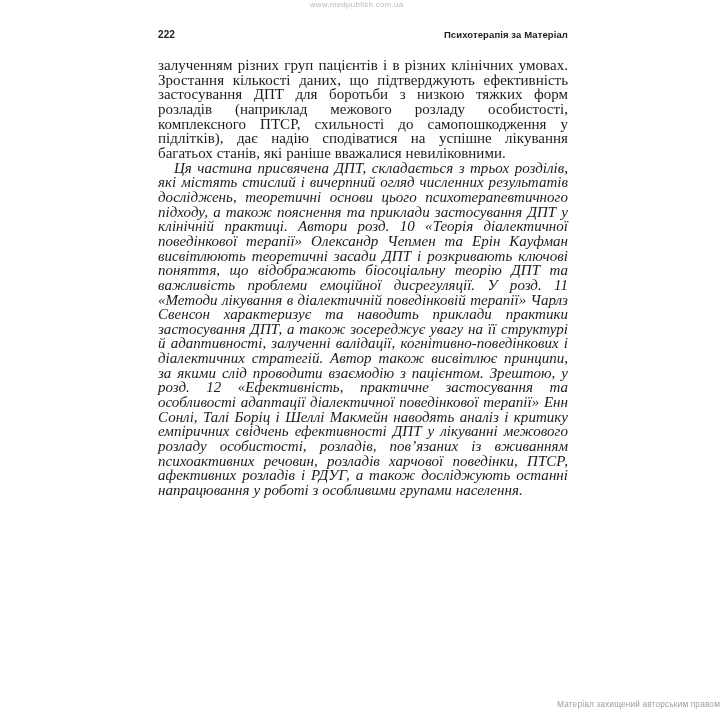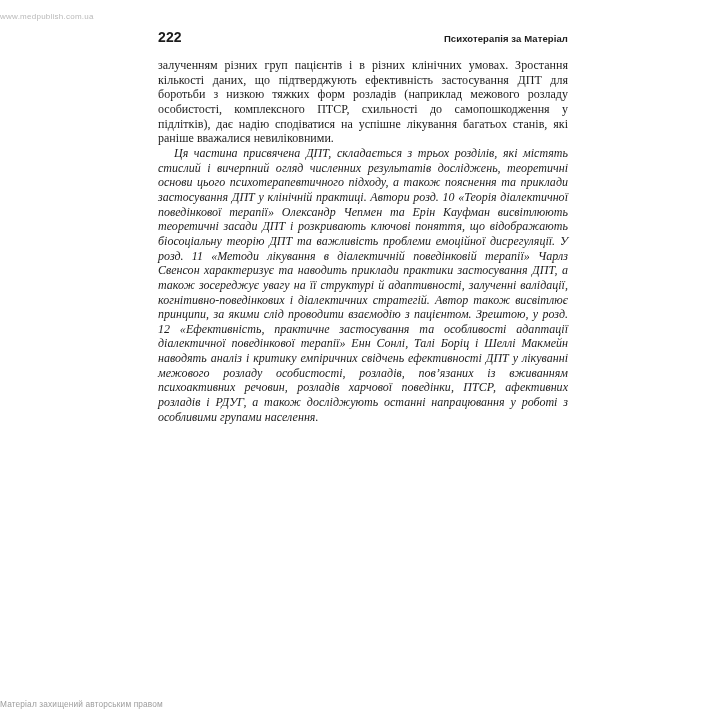--- a/index.html
+++ b/index.html
@@ -22,23 +22,23 @@
     top: 0;
     width: 720px;
     height: 720px;
     background: #ffffff;
   }
 
   
   .watermark {
     position: absolute;
     left: 0;
-    top: 12px;
+    top: 0;
     width: 713px;
-    text-align: left;
+    text-align: center;
     font-family: "Liberation Sans", "DejaVu Sans", sans-serif;
     font-size: 8px;
     letter-spacing: 0.25px;
     color: #b9b9b9;
     white-space: nowrap;
   }
 
   
   .running-head {
     position: absolute;
@@ -49,56 +49,56 @@
     align-items: baseline;
     justify-content: space-between;
     font-family: "Liberation Sans", "DejaVu Sans", sans-serif;
     font-weight: bold;
     font-size: 9.5px;
     color: #1c1c1c;
     letter-spacing: 0.1px;
     white-space: nowrap;
   }
   .running-head .folio {
-    font-size: 14px;
+    font-size: 10px;
   }
   .running-head .book-title {
     font-size: 9.5px;
   }
 
   
   .text-column {
     position: absolute;
     left: 158px;
     top: 58px;
     width: 410px;
     color: #1b1b1b;
   }
   .body-par {
     margin: 0;
-    font-size: 12px;
+    font-size: 15px;
     line-height: 14.65px;
     text-align: justify;
     text-justify: inter-word;
     word-spacing: 0.1px;
     letter-spacing: 0.02px;
     hyphens: manual;
   }
   .body-par.indented {
     text-indent: 16px;
     font-style: italic;
   }
 
   
   .copyright {
     position: absolute;
     left: 0;
     top: 699px;
     width: 720px;
-    text-align: left;
+    text-align: right;
     font-family: "Liberation Sans", "DejaVu Sans", sans-serif;
     font-size: 8.3px;
     letter-spacing: 0.15px;
     color: #9d9d9d;
     white-space: nowrap;
   }
 </style>
 </head>
 <body>
 

